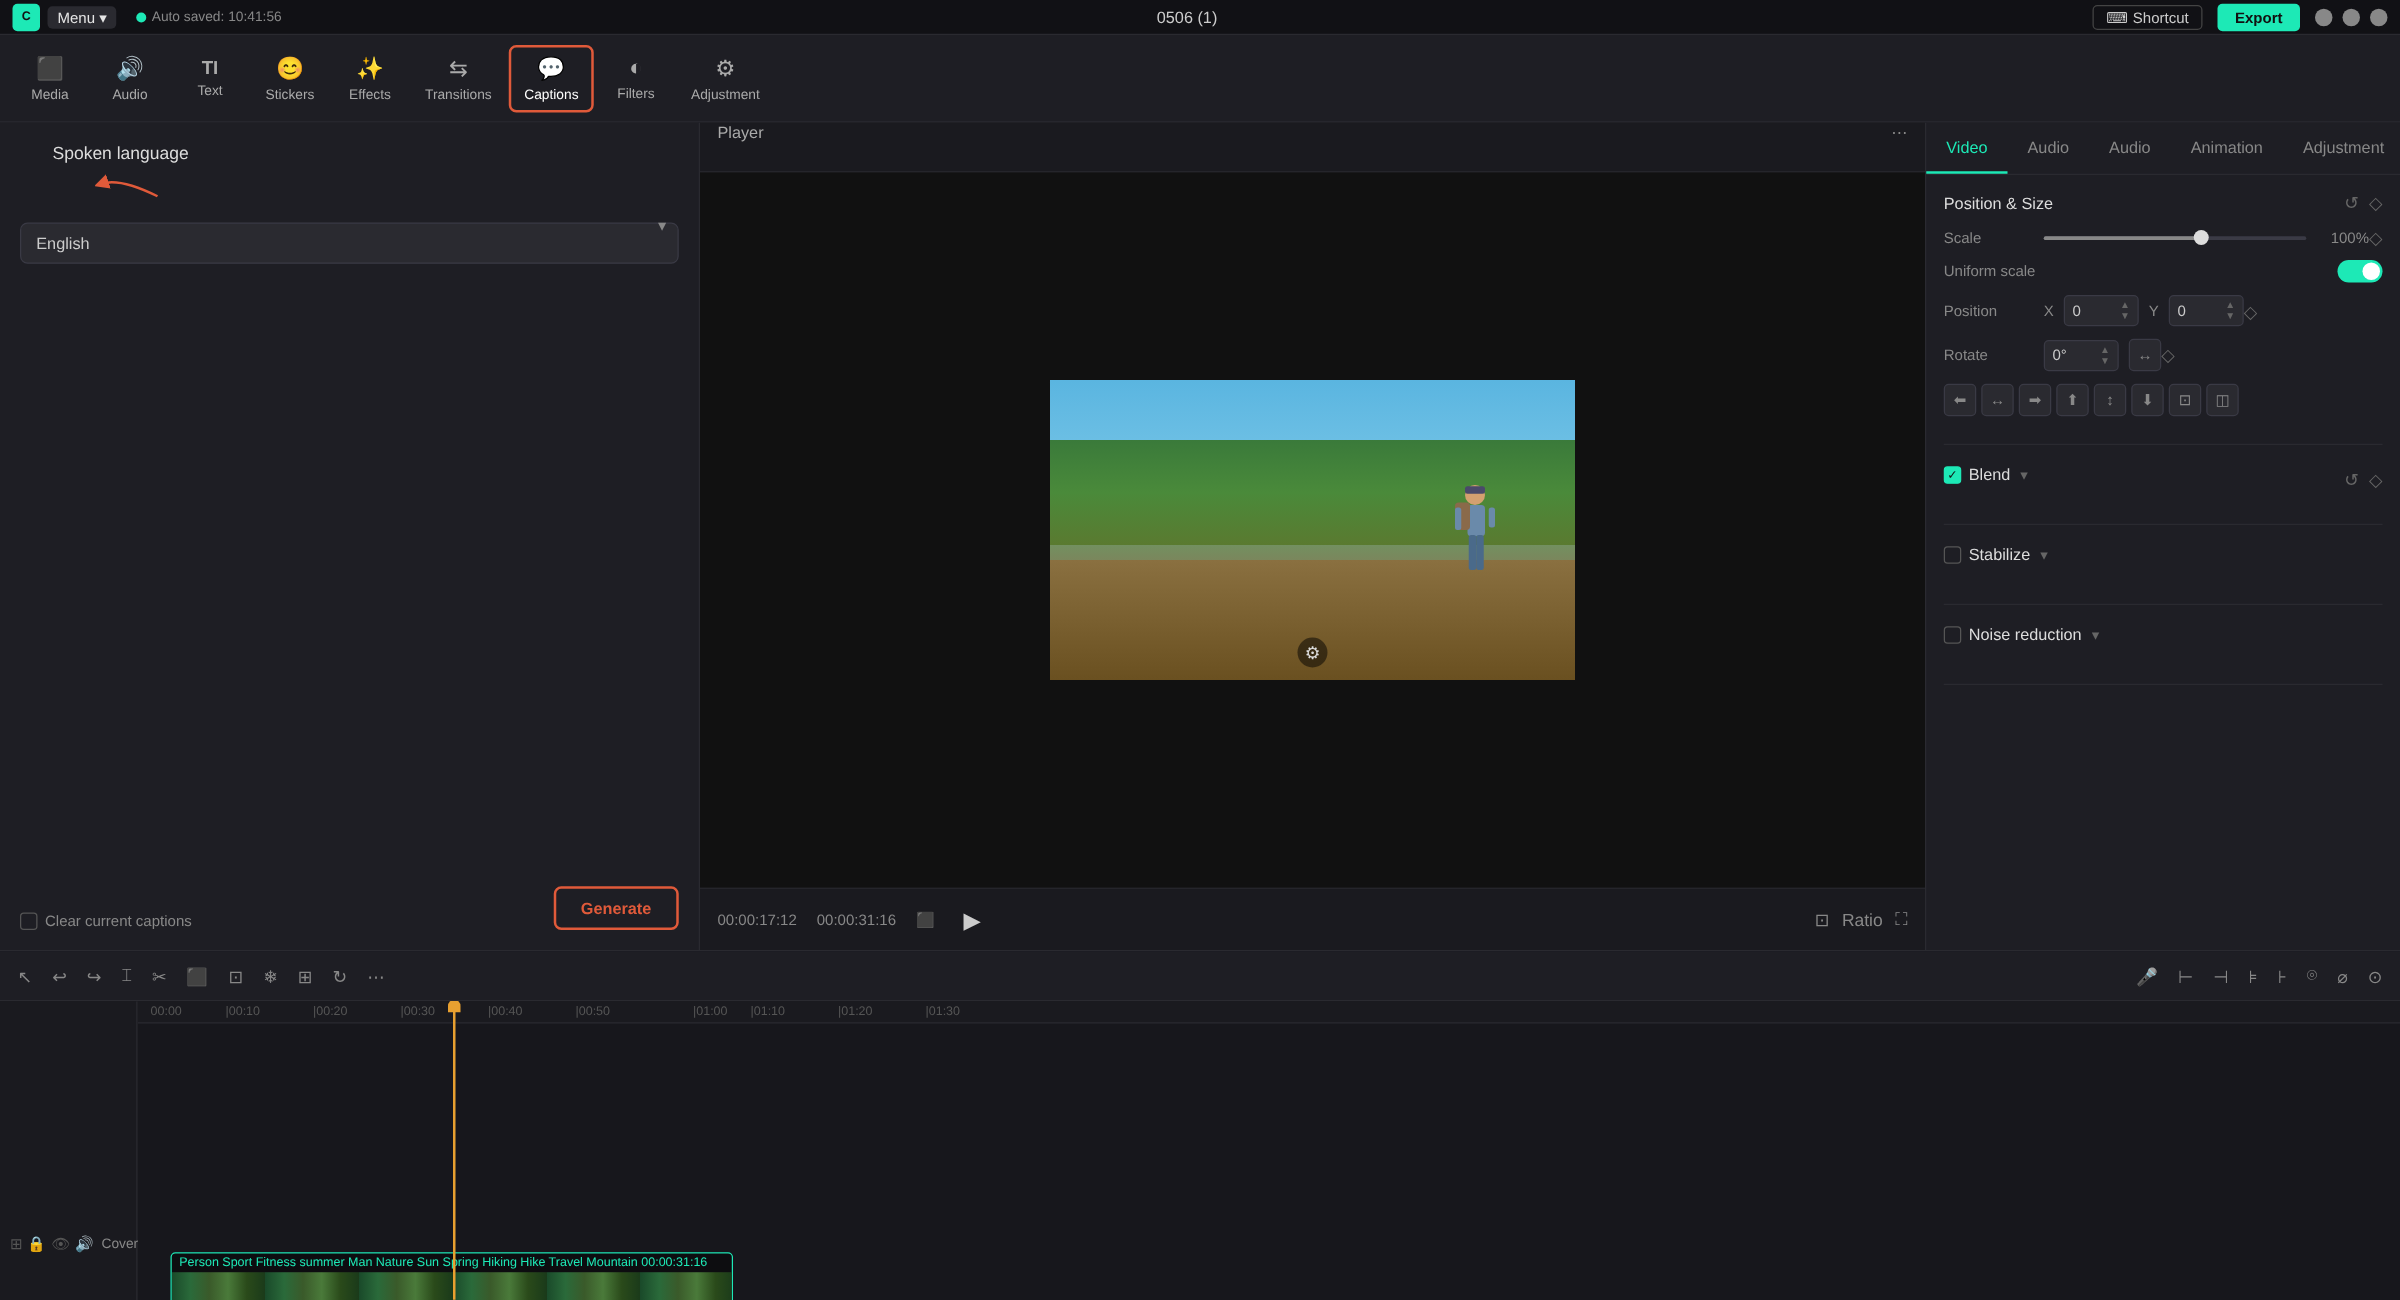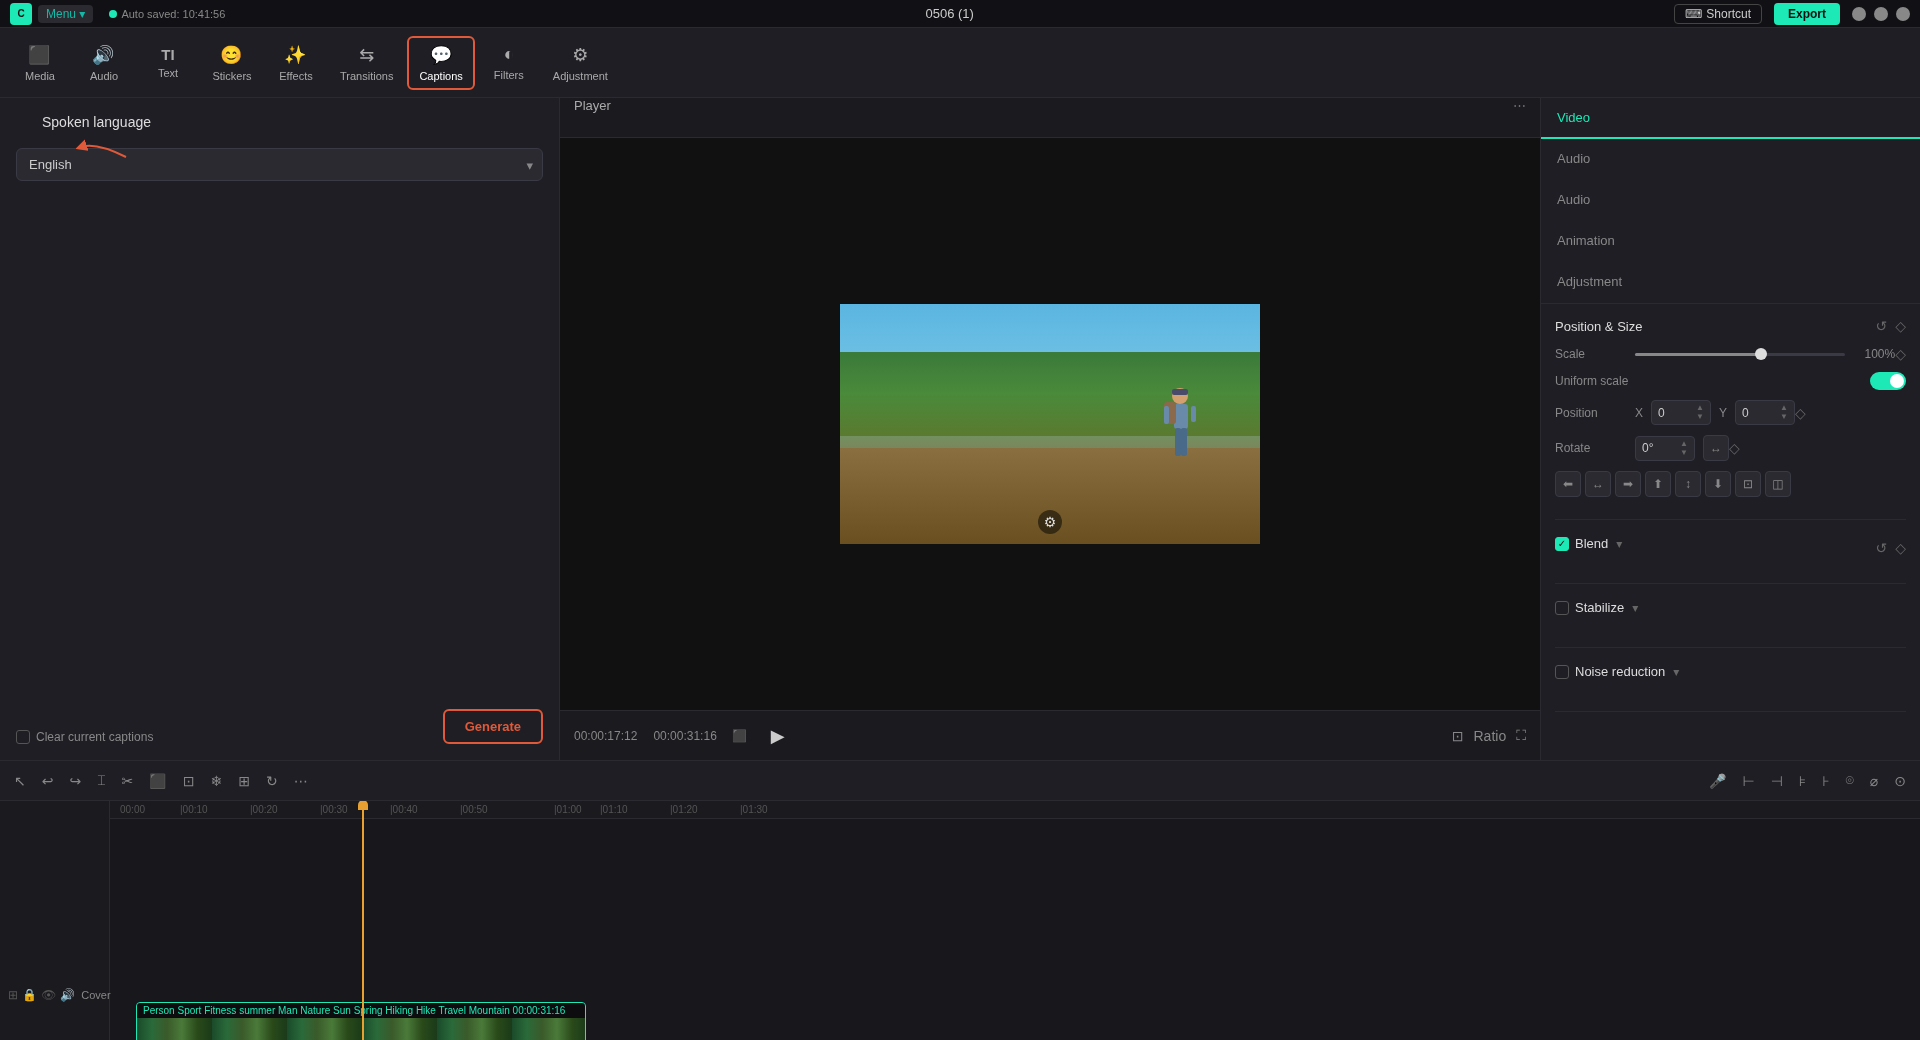--- a/index.html
+++ b/index.html
@@ -2,21 +2,21 @@
 <html><head>
   <meta charset="utf-8">
   <style>
     * { margin: 0; padding: 0; box-sizing: border-box; }
     body { width: 1920px; height: 1040px; background: #1a1a1f; color: #d0d0d0; font-family: 'Segoe UI', Arial, sans-serif; font-size: 13px; overflow: hidden; display: flex; flex-direction: column; }
 
     
     .topbar { height: 28px; background: #111115; display: flex; align-items: center; padding: 0 10px; gap: 16px; border-bottom: 1px solid #2a2a30; }
     .topbar-logo { display: flex; align-items: center; gap: 6px; }
     .logo-icon { width: 22px; height: 22px; background: #1de9b6; border-radius: 4px; display: flex; align-items: center; justify-content: center; font-size: 10px; font-weight: bold; color: #111; }
-    .menu-btn { background: #2a2a30; border: none; color: #14b8a6; padding: 2px 8px; border-radius: 4px; cursor: pointer; font-size: 12px; display: flex; align-items: center; gap: 3px; }
+    .menu-btn { background: #2a2a30; border: none; color: #e5e5e5; padding: 2px 8px; border-radius: 4px; cursor: pointer; font-size: 12px; display: flex; align-items: center; gap: 3px; }
     .auto-saved { font-size: 11px; color: #888; display: flex; align-items: center; gap: 4px; }
     .save-dot { width: 8px; height: 8px; background: #1de9b6; border-radius: 50%; }
     .topbar-center { flex: 1; display: flex; justify-content: center; }
     .project-title { font-size: 13px; color: #ccc; }
     .topbar-right { display: flex; align-items: center; gap: 12px; }
     .shortcut-btn { background: transparent; border: 1px solid #444; color: #ccc; padding: 2px 10px; border-radius: 4px; cursor: pointer; font-size: 12px; display: flex; align-items: center; gap: 4px; }
     .export-btn { background: #1de9b6; border: none; color: #111; padding: 4px 14px; border-radius: 4px; cursor: pointer; font-size: 12px; font-weight: bold; }
     .win-controls { display: flex; gap: 8px; }
     .win-btn { width: 14px; height: 14px; border-radius: 50%; border: none; cursor: pointer; }
     .win-min { background: #888; }
@@ -33,21 +33,21 @@
     .main-area { flex: 1; display: flex; overflow: hidden; }
 
     
     .left-panel { width: 110px; background: #1e1e24; border-right: 1px solid #2a2a30; display: flex; flex-direction: column; padding: 10px 6px; gap: 6px; }
     .left-btn { background: #2a2a30; border: none; color: #ccc; padding: 8px 6px; border-radius: 6px; cursor: pointer; font-size: 12px; text-align: left; width: 100%; }
     .left-btn.active { background: #323240; color: #1de9b6; border-left: 3px solid #1de9b6; }
 
     
     .captions-panel { width: 560px; background: #1e1e24; border-right: 1px solid #2a2a30; display: flex; flex-direction: column; padding: 16px; }
     .captions-title { font-size: 14px; color: #ddd; margin-bottom: 12px; margin-left: 26px; }
-    .lang-select { width: 100%; background: #2a2a30; border: 1px solid #3a3a45; color: #ccc; padding: 8px 12px; border-radius: 6px; font-size: 13px; cursor: pointer; appearance: none; -webkit-appearance: none; position: relative; }
+    .lang-select { width: 100%; background: #2a2a30; border: 1px solid #3a3a45; color: #ccc; padding: 8px 12px; border-radius: 6px; font-size: 13px; cursor: pointer; appearance: none; -webkit-appearance: none; position: relative; margin-top: 30px; }
     .lang-select-wrap { position: relative; margin-bottom: 20px; }
     .lang-select-wrap::after { content: '▾'; position: absolute; right: 10px; top: 50%; transform: translateY(-50%); color: #888; pointer-events: none; }
     .clear-captions { display: flex; align-items: center; gap: 6px; margin-top: auto; font-size: 12px; color: #888; }
     .checkbox-empty { width: 14px; height: 14px; border: 1px solid #555; border-radius: 3px; display: inline-block; }
     .generate-btn { background: transparent; border: 2px solid #e05a3a; color: #e05a3a; padding: 8px 20px; border-radius: 6px; cursor: pointer; font-size: 13px; font-weight: bold; margin-left: auto; }
     .captions-bottom { display: flex; align-items: center; justify-content: space-between; margin-top: auto; }
 
     
     .player-area { flex: 1; background: #1a1a1f; display: flex; flex-direction: column; }
     .player-header { height: 40px; display: flex; align-items: flex-start; padding: 0 14px; border-bottom: 1px solid #2a2a30; }
@@ -56,21 +56,21 @@
     .player-video { flex: 1; display: flex; align-items: center; justify-content: center; background: #111; position: relative; overflow: hidden; }
     .video-frame { width: 420px; height: 240px; background: linear-gradient(180deg, #4a9fd4 0%, #5aad6b 40%, #8b7355 70%, #7a6245 100%); position: relative; border-radius: 2px; }
     .player-controls { height: 50px; display: flex; align-items: center; padding: 0 14px; gap: 16px; border-top: 1px solid #2a2a30; }
     .time-display { font-size: 12px; color: #888; }
     .play-btn { width: 28px; height: 28px; background: transparent; border: none; color: #ccc; cursor: pointer; font-size: 18px; }
     .player-right-controls { margin-left: auto; display: flex; align-items: center; gap: 10px; }
     .icon-btn { background: transparent; border: none; color: #888; cursor: pointer; font-size: 14px; }
 
     
     .right-panel { width: 380px; background: #1e1e24; border-left: 1px solid #2a2a30; display: flex; flex-direction: column; }
-    .right-tabs { display: flex; border-bottom: 1px solid #2a2a30; flex-direction: column; }
+    .right-tabs { display: flex; border-bottom: 1px solid #2a2a30; }
     .right-tab { padding: 12px 16px; font-size: 13px; color: #888; cursor: pointer; border-bottom: 2px solid transparent; }
     .right-tab.active { color: #1de9b6; border-bottom-color: #1de9b6; }
     .right-subtabs { display: flex; padding: 8px 10px; gap: 4px; background: #1a1a1f; }
     .right-subtab { padding: 5px 16px; font-size: 12px; color: #888; border-radius: 4px; cursor: pointer; }
     .right-subtab.active { background: #2a2a30; color: #ddd; }
     .right-content { flex: 1; padding: 14px; overflow-y: auto; }
     .section-header { display: flex; align-items: center; justify-content: space-between; margin-bottom: 12px; }
     .section-title { font-size: 13px; color: #ddd; font-weight: 500; }
     .section-icons { display: flex; gap: 8px; }
     .section-icon-btn { background: transparent; border: none; color: #666; cursor: pointer; font-size: 14px; }

